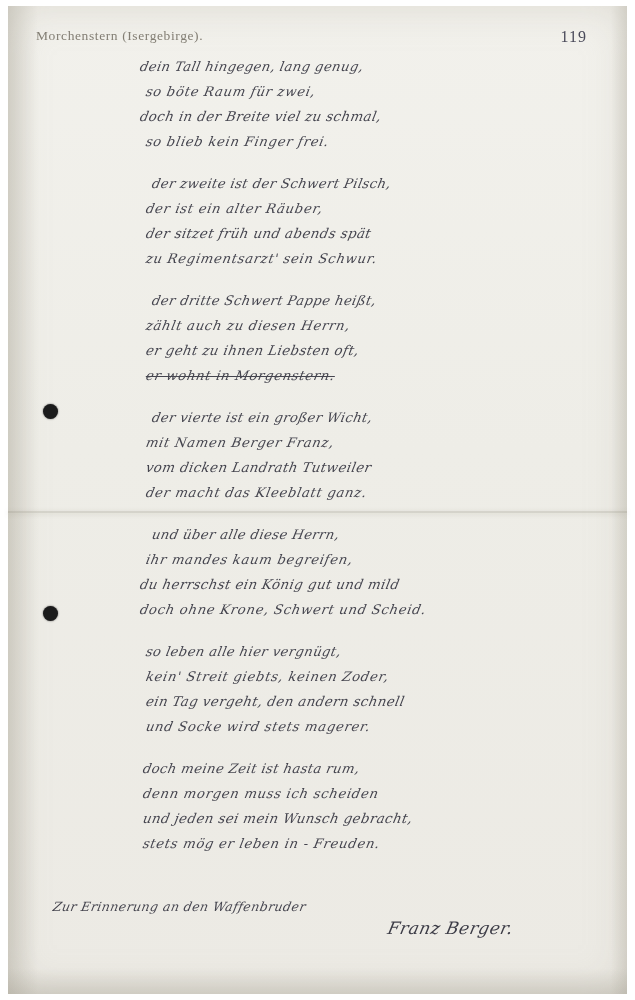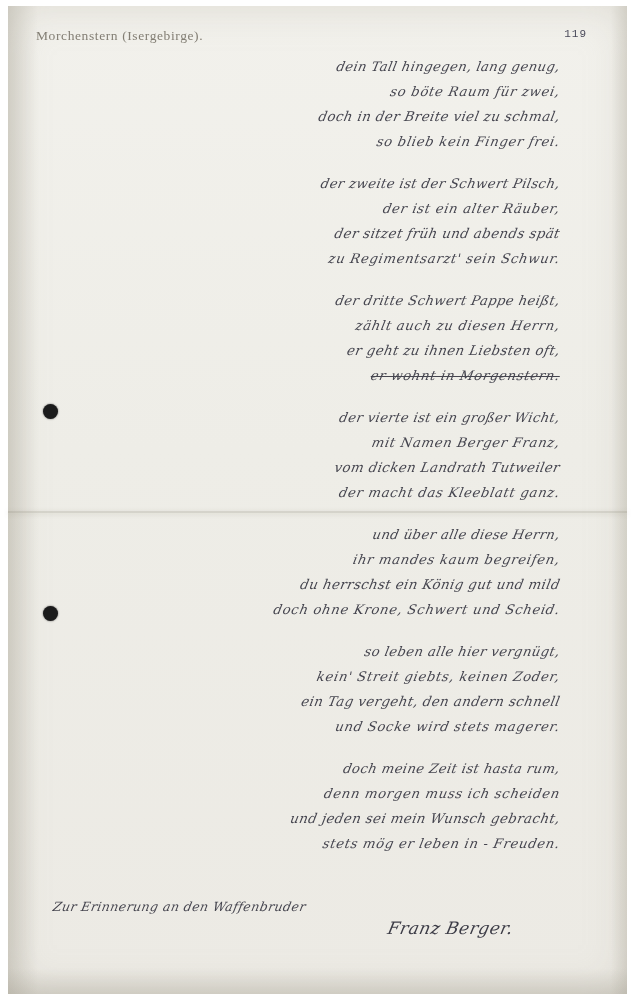--- a/index.html
+++ b/index.html
@@ -13,21 +13,20 @@
     overflow: hidden;
     font-family: "Liberation Sans", sans-serif;
   }
 
   #page {
     position: relative;
     width: 635px;
     height: 1000px;
     background: #ffffff;
     overflow: hidden;
-    text-align: right;
   }
 
   
   .sheet {
     position: absolute;
     left: 8px;
     top: 6px;
     width: 619px;
     height: 988px;
     background: #efeee9;
@@ -93,22 +92,22 @@
     letter-spacing: 0.6px;
     color: #6f6a5f;
     opacity: 0.85;
     white-space: nowrap;
   }
 
   .folio {
     position: absolute;
     right: 40px;
     top: 22px;
-    font-family: Liberation Mono, monospace;
-    font-size: 11px;
+    font-family: Liberation Serif, serif;
+    font-size: 16px;
     color: #4a4a5a;
     letter-spacing: 1px;
   }
 
   
   .handwriting {
     position: absolute;
     left: 132px;
     top: 48px;
     width: 420px;

